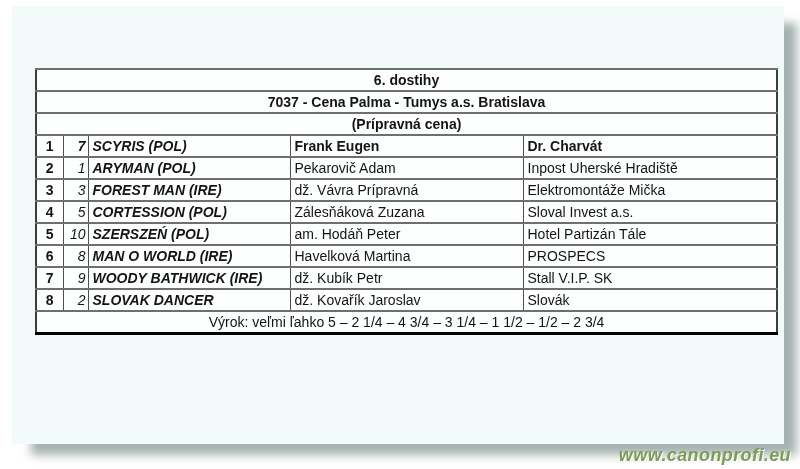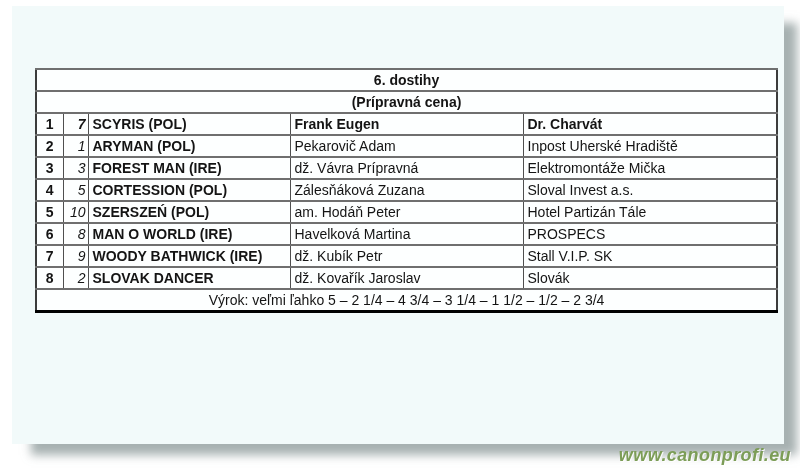--- a/index.html
+++ b/index.html
@@ -60,20 +60,21 @@
     text-align: center;
     font-weight: bold;
   }
   .c-num {
     text-align: right;
     font-style: italic;
     padding-right: 2px !important;
   }
   .c-horse {
     font-weight: bold;
+    font-style: italic;
   }
   .winner td {
     font-weight: bold;
   }
   .frow td {
     text-align: center;
     font-weight: normal;
     border-bottom: 3px solid #000;
   }
   .watermark {
@@ -97,20 +98,23 @@
     <colgroup>
       <col style="width:27px">
       <col style="width:25px">
       <col style="width:202px">
       <col style="width:233px">
       <col style="width:254px">
     </colgroup>
     <tbody>
       <tr class="hrow">
         <td colspan="5">6. dostihy</td>
+      </tr>
+      <tr class="hrow">
+        <td colspan="5">7037 - Cena Palma - Tumys a.s. Bratislava</td>
       </tr>
       <tr class="hrow">
         <td colspan="5">(Prípravná cena)</td>
       </tr>
 
       <tr class="drow winner">
         <td class="c-place">1</td>
         <td class="c-num">7</td>
         <td class="c-horse">SCYRIS (POL)</td>
         <td class="c-jockey">Frank Eugen</td>

